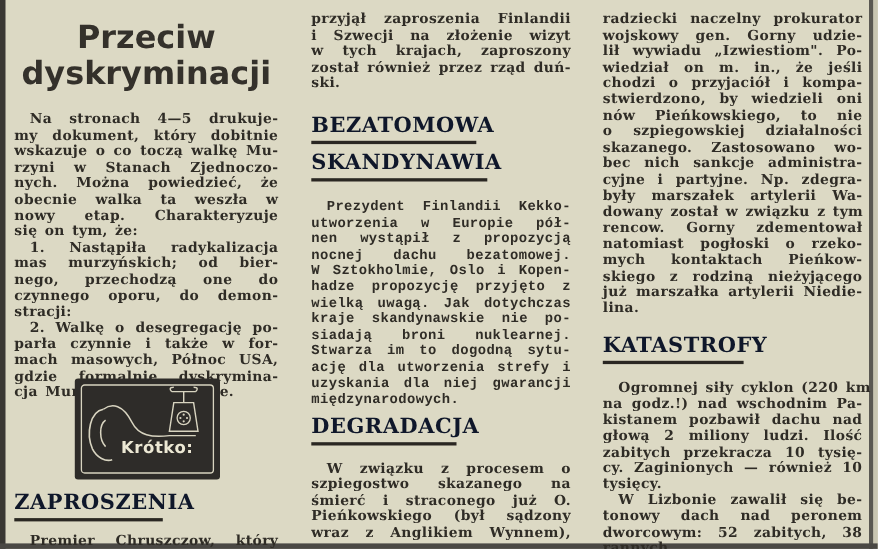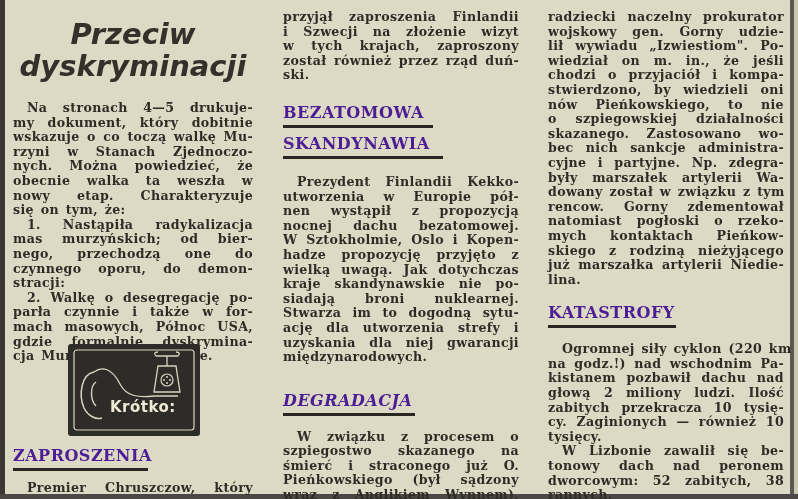--- a/index.html
+++ b/index.html
@@ -37,28 +37,27 @@
   .indent { padding-left: 14px; }
 
   .title {
     font-family: "DejaVu Sans", sans-serif;
     font-weight: bold;
     font-size: 29px;
     line-height: 32px;
     text-align: center;
     color: #34312b;
     letter-spacing: 0px;
-    font-style: italic;
   }
   .head {
     font-family: "DejaVu Serif", serif;
     font-weight: 900;
-    font-size: 16px;
+    font-size: 19px;
     letter-spacing: 0.5px;
-    color: #4c1d95;
+    color: #0f172a;
     display: inline-block;
     border-bottom: 3px solid #2a2722;
     padding-bottom: 3px;
   }
   .logo {
     position: absolute; left: 68px; top: 344px; width: 132px; height: 92px;
     background: #2e2c29; border-radius: 3px;
   }
   .logo svg { position: absolute; left: 0; top: 0; }
 </style>
@@ -131,36 +130,36 @@
       <span class="line">przyjął zaproszenia Finlandii</span>
       <span class="line">i Szwecji na złożenie wizyt</span>
       <span class="line">w tych krajach, zaproszony</span>
       <span class="line">został również przez rząd duń-</span>
       <span class="line last">ski.</span>
     </div>
     <div style="margin-top:20px;">
       <div class="head" style="width:150px;">BEZATOMOWA</div><br>
       <div class="head" style="width:160px; margin-top:6px;">SKANDYNAWIA</div>
     </div>
-    <div class="p" style="margin-top:16px;">
+    <div class="p" style="margin-top:16px;font-family:Liberation Mono, monospace;">
       <span class="line indent">Prezydent Finlandii Kekko-</span>
       <span class="line">utworzenia w Europie pół-</span>
       <span class="line">nen wystąpił z propozycją</span>
       <span class="line">nocnej dachu bezatomowej.</span>
       <span class="line">W Sztokholmie, Oslo i Kopen-</span>
       <span class="line">hadze propozycję przyjęto z</span>
       <span class="line">wielką uwagą. Jak dotychczas</span>
       <span class="line">kraje skandynawskie nie po-</span>
       <span class="line">siadają broni nuklearnej.</span>
       <span class="line">Stwarza im to dogodną sytu-</span>
       <span class="line">ację dla utworzenia strefy i</span>
       <span class="line">uzyskania dla niej gwarancji</span>
       <span class="line last">międzynarodowych.</span>
     </div>
-    <div style="margin-top:26px;font-style:italic;">
+    <div style="margin-top:6px;">
       <div class="head" style="width:132px;">DEGRADACJA</div>
     </div>
     <div class="p" style="margin-top:14px;">
       <span class="line indent">W związku z procesem o</span>
       <span class="line">szpiegostwo skazanego na</span>
       <span class="line">śmierć i straconego już O.</span>
       <span class="line">Pieńkowskiego (był sądzony</span>
       <span class="line">wraz z Anglikiem Wynnem),</span>
     </div>
   </div>

